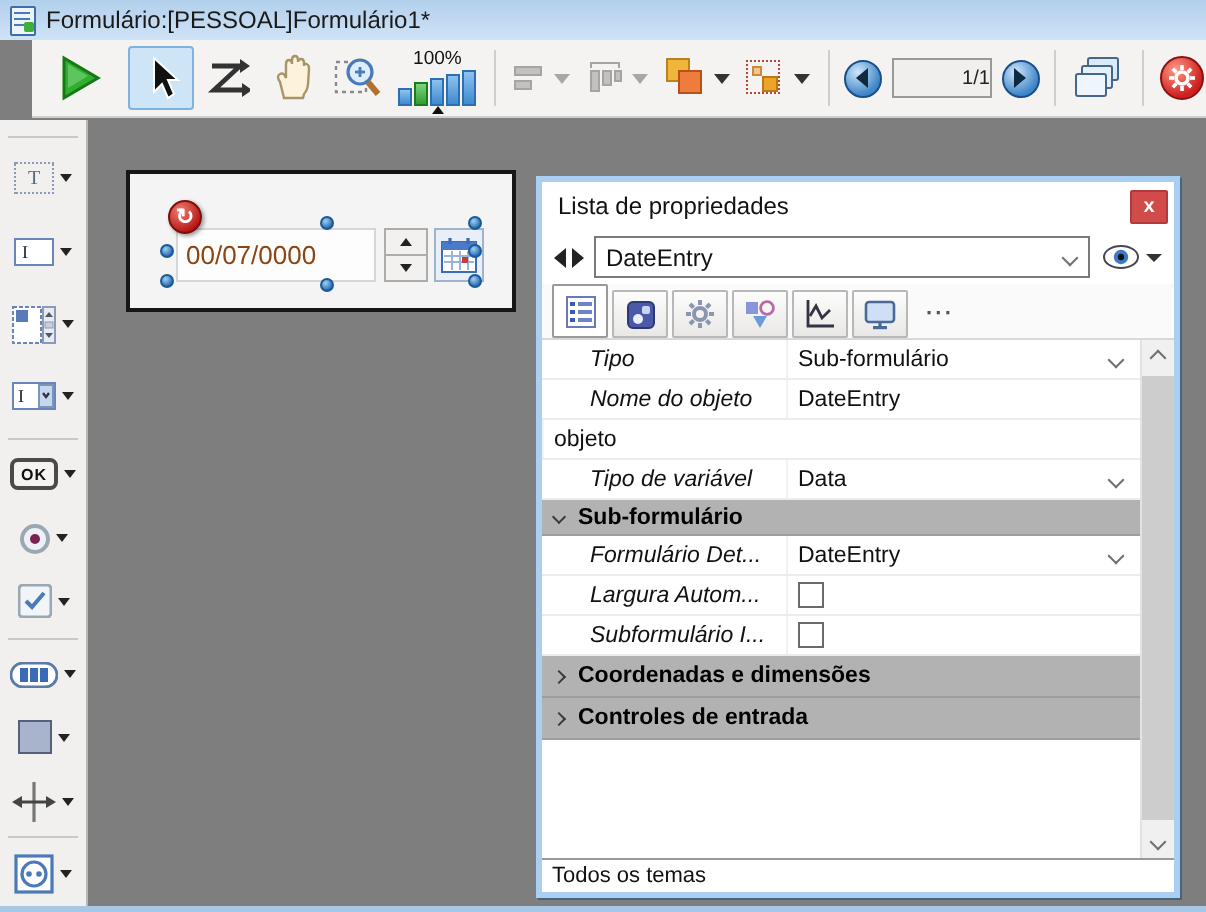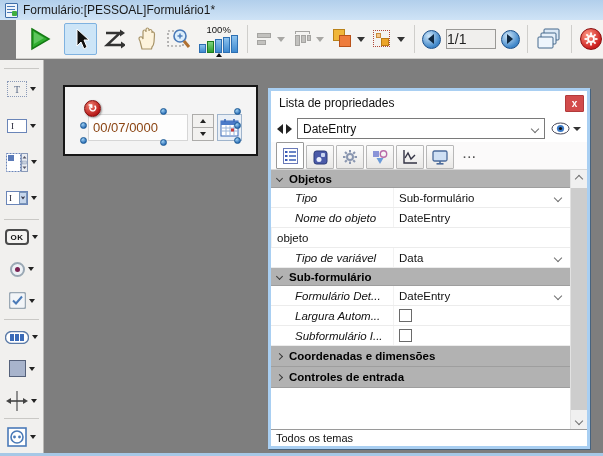--- a/index.html
+++ b/index.html
@@ -31,21 +31,21 @@
   .zoomgrp .pct{font-size:9.5px;color:#111;line-height:10px;}
   .bars{display:flex;align-items:flex-end;gap:1px;height:18px;}
   .bar{width:7px;background:linear-gradient(180deg,#8cc2ee,#3f8ad0);border:1px solid #2d6fb2;}
   .bar.g{background:linear-gradient(180deg,#7fd47f,#2f9e2f);border-color:#1d7a1d;}
   .zmark{position:absolute;left:17px;bottom:-4px;width:0;height:0;
     border-left:3px solid transparent;border-right:3px solid transparent;border-bottom:4px solid #111;}
   .gico{position:relative;}
   .navcircle{width:19px;height:19px;border-radius:50%;border:1px solid #1a4f8a;
     background:radial-gradient(circle at 35% 30%,#cfe7fa,#3f86c8 70%);display:flex;align-items:center;justify-content:center;}
   .pagebox{width:52px;height:20px;background:#f0efed;border:1px solid #9a9996;margin:0 3px;
-    display:flex;align-items:center;justify-content:flex-start;font-size:14px;color:#222;}
+    display:flex;align-items:center;justify-content:flex-end;font-size:10px;color:#222;}
   .redgear{width:22px;height:22px;border-radius:50%;border:1px solid #8a1010;
     background:radial-gradient(circle at 35% 30%,#ff9a86,#cc2020 70%);display:flex;align-items:center;justify-content:center;}
   
   .toolbox{position:absolute;left:0;top:60px;width:44px;height:393px;background:#f1f0ee;
     border-right:1px solid #b9b8b5;display:flex;flex-direction:column;align-items:stretch;padding-top:6px;}
   .xsep{height:1px;background:#c9c8c5;margin:2px 4px;}
   .xitem{height:33px;display:flex;align-items:center;justify-content:center;gap:3px;}
   .xitem.tall{height:38px;}
   .xarrow{width:0;height:0;border-left:3.5px solid transparent;border-right:3.5px solid transparent;border-top:4px solid #222;}
   
@@ -445,24 +445,20 @@
           <line x1="4.5" y1="13.8" x2="11.5" y2="13.8" stroke="#4a6a9a" stroke-width="1.6"></line>
         </svg>
       </span>
       <span class="ptab" style="border-color:transparent;background:none">
         <span class="dots3">···</span>
       </span>
     </div>
 
     <div class="pgrid">
 
-      <div class="sechead">
-        <span class="chev dark"></span>
-        <span>Objetos</span>
-      </div>
       <div class="prow">
         <span class="plabel">Tipo</span>
         <span class="pvalue">
           <span>Sub-formulário</span>
           <span class="chev"></span>
         </span>
       </div>
       <div class="prow">
         <span class="plabel">Nome do objeto</span>
         <span class="pvalue">

